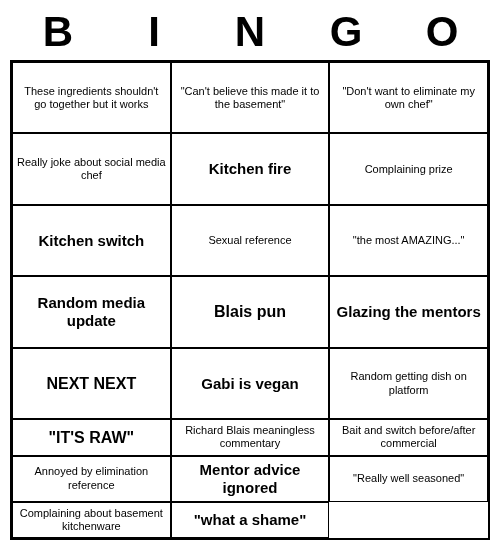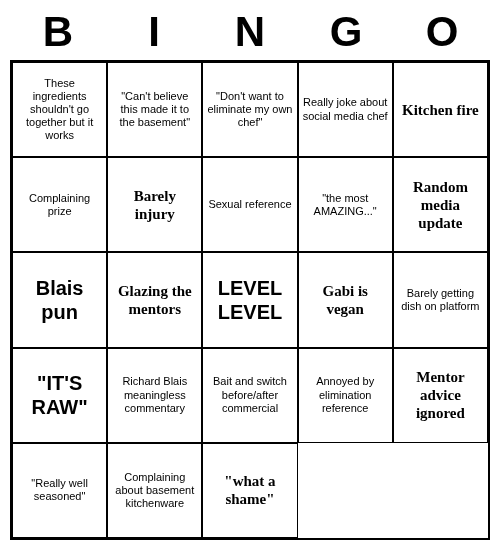--- a/index.html
+++ b/index.html
@@ -22,75 +22,74 @@
     }
     .bingo-letter {
       font-size: 42px;
       font-weight: bold;
       color: #000;
       width: 80px;
       text-align: center;
     }
     .bingo-grid {
       display: grid;
-      grid-template-columns: repeat(5, 1fr);
+      grid-template-columns: repeat(3, 1fr);
       grid-template-rows: repeat(5, 1fr);
       width: 480px;
       height: 480px;
       border: 2px solid #000;
     }
     .bingo-cell {
       border: 1px solid #000;
       display: flex;
       align-items: center;
       justify-content: center;
       text-align: center;
       padding: 4px;
       font-size: 11px;
       line-height: 1.2;
       color: #000;
       background: #fff;
     }
     .bingo-cell.large-text {
-      font-size: 20px;
+      font-size: 16px;
       font-weight: bold;
     }
     .bingo-cell.medium-text {
       font-size: 15px;
       font-weight: bold;
-      font-family: Liberation Serif, serif;
     }
   </style>
 </head>
 <body>
 
 <div class="bingo-title">
   <span class="bingo-letter">B</span>
   <span class="bingo-letter">I</span>
   <span class="bingo-letter">N</span>
   <span class="bingo-letter">G</span>
   <span class="bingo-letter">O</span>
 </div>
 
 <div class="bingo-grid">
 <div class="bingo-cell">These ingredients shouldn't go together but it works</div>
     <div class="bingo-cell">"Can't believe this made it to the basement"</div>
     <div class="bingo-cell">"Don't want to eliminate my own chef"</div>
     <div class="bingo-cell">Really joke about social media chef</div>
     <div class="bingo-cell medium-text">Kitchen fire</div>
     <div class="bingo-cell">Complaining prize</div>
-    <div class="bingo-cell medium-text">Barely injury</div>
+    <div class="bingo-cell medium-text">Kitchen switch</div>
     <div class="bingo-cell">Sexual reference</div>
     <div class="bingo-cell">"the most AMAZING..."</div>
     <div class="bingo-cell medium-text">Random media update</div>
     <div class="bingo-cell large-text">Blais pun</div>
     <div class="bingo-cell medium-text">Glazing the mentors</div>
-    <div class="bingo-cell large-text">LEVEL LEVEL</div>
+    <div class="bingo-cell large-text">NEXT NEXT</div>
     <div class="bingo-cell medium-text">Gabi is vegan</div>
-    <div class="bingo-cell">Barely getting dish on platform</div>
+    <div class="bingo-cell">Random getting dish on platform</div>
     <div class="bingo-cell large-text">"IT'S RAW"</div>
     <div class="bingo-cell">Richard Blais meaningless commentary</div>
     <div class="bingo-cell">Bait and switch before/after commercial</div>
     <div class="bingo-cell">Annoyed by elimination reference</div>
     <div class="bingo-cell medium-text">Mentor advice ignored</div>
     <div class="bingo-cell">"Really well seasoned"</div>
     <div class="bingo-cell">Complaining about basement kitchenware</div>
     <div class="bingo-cell medium-text">"what a shame"</div>
   </div>
 

